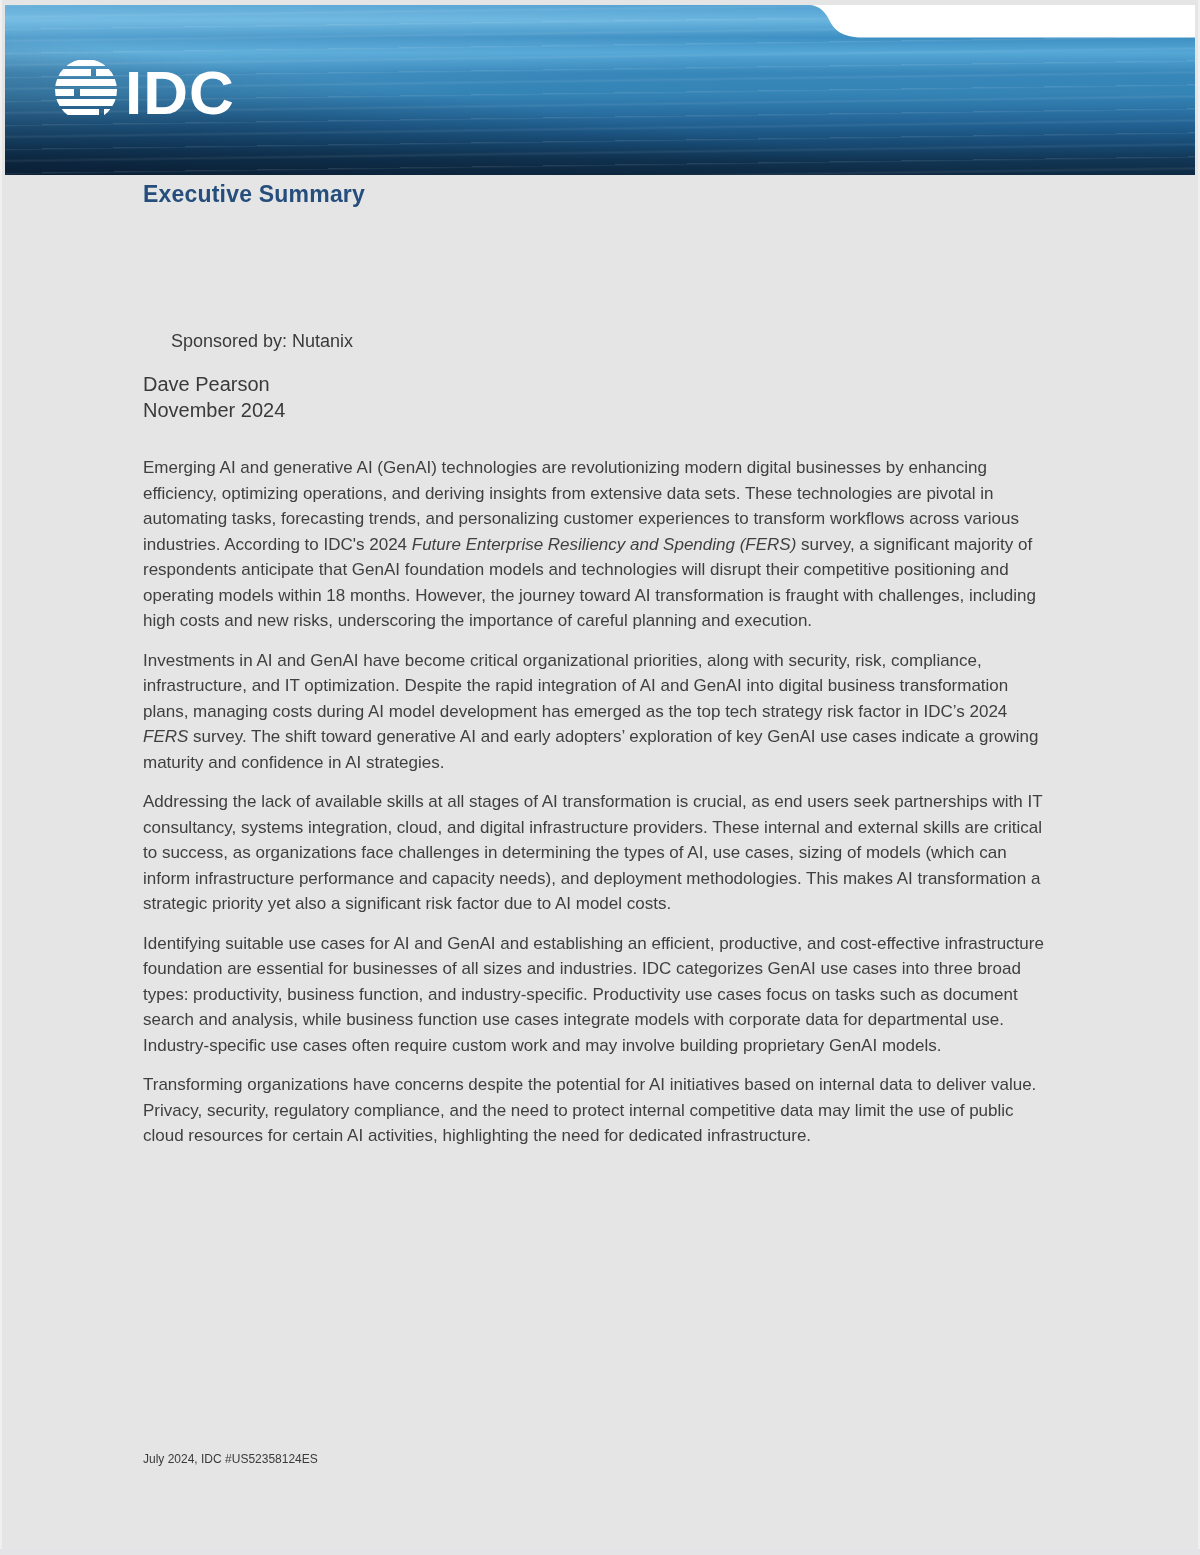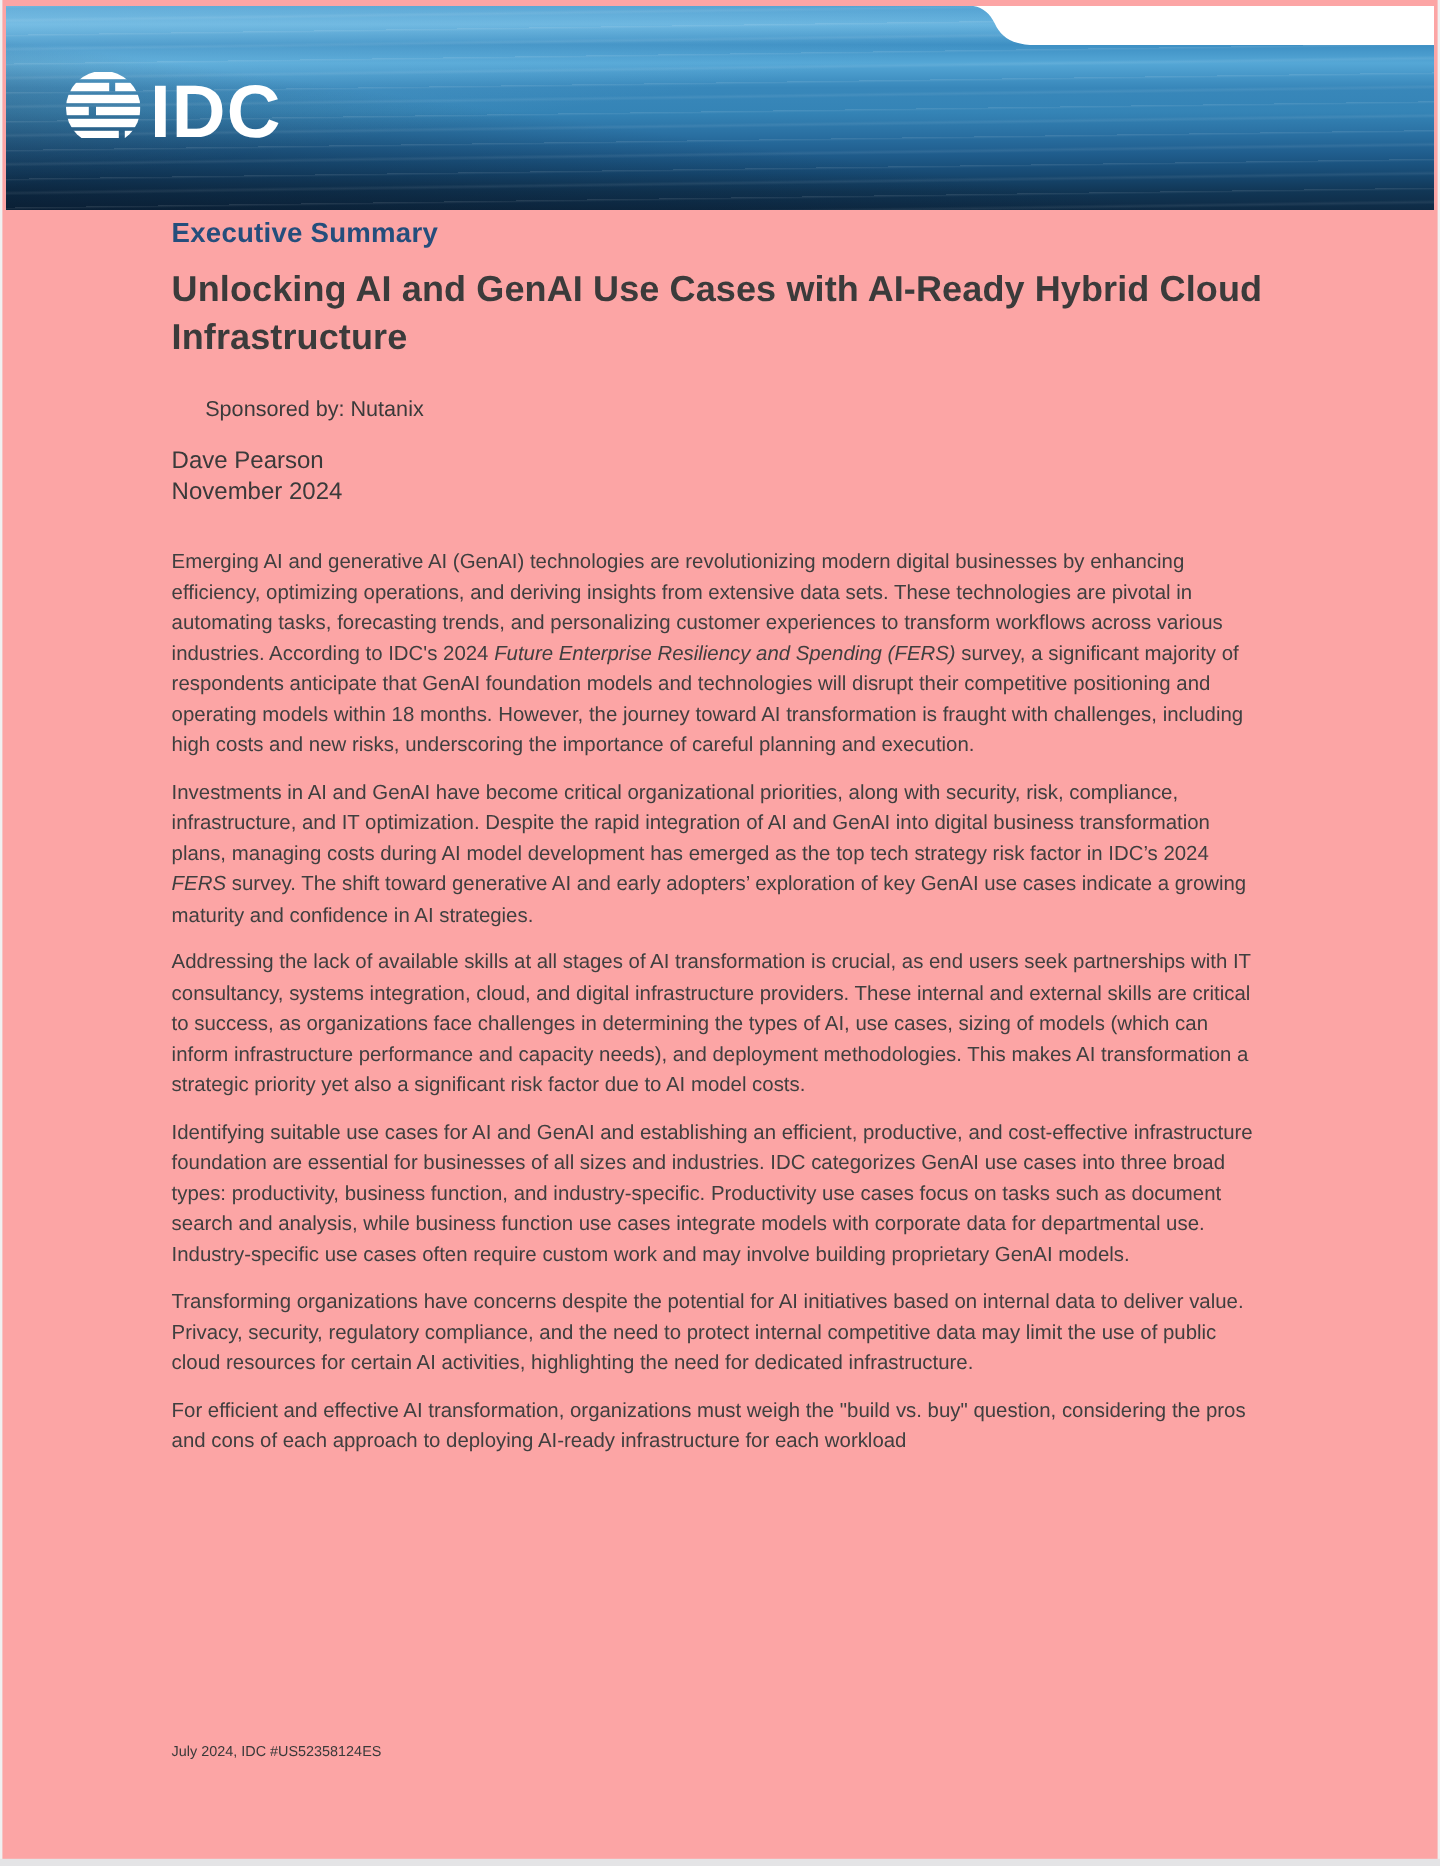--- a/index.html
+++ b/index.html
@@ -1,19 +1,19 @@
 <!DOCTYPE html>
 <html><head>
 <meta charset="utf-8">
 <style>
   html,body{margin:0;padding:0;background:#ffffff;}
   .page{
     position:relative;
     width:1200px;height:1555px;
-    background:#fca5a5;
+    background:#e5e5e5;
     font-family:"Liberation Sans", sans-serif;
     overflow:hidden;
     box-shadow: inset 2px 0 0 #f0f0f1, inset -2px 0 0 #f0f0f1;
   }
   .bottom-edge{
     position:absolute;left:0;right:0;bottom:0;height:6px;
     background:#e4e4e6;
   }
   
   .banner{
@@ -102,34 +102,32 @@
         <rect x="0" y="44" width="62" height="7" fill="#ffffff"></rect>
         <rect x="0" y="54" width="44" height="6" fill="#ffffff"></rect>
         <rect x="49" y="54" width="13" height="6" fill="#ffffff"></rect>
       </g>
       <text x="70" y="59" font-family="Liberation Sans, sans-serif" font-size="62" font-weight="bold" letter-spacing="1" fill="#ffffff">IDC</text>
     </svg>
   </div>
 
   <div class="kicker" style="color:#254e7c;">Executive Summary</div>
 
-  <h1 class="doc-title" style="margin:0;">Unlocking AI and GenAI Use Cases with AI-Ready Hybrid Cloud Infrastructure</h1>
 
   <div class="sponsor">Sponsored by: Nutanix</div>
 
   <div class="byline">
     <div>Dave Pearson</div>
     <div>November 2024</div>
   </div>
 
   <div class="article">
       <p><span>Emerging AI and generative AI (GenAI) technologies are revolutionizing modern digital businesses by enhancing efficiency, optimizing operations, and deriving insights from extensive data sets. These technologies are pivotal in automating tasks, forecasting trends, and personalizing customer experiences to transform workflows across various industries. According to IDC's 2024 </span><em>Future Enterprise Resiliency and Spending (FERS)</em><span> survey, a significant majority of respondents anticipate that GenAI foundation models and technologies will disrupt their competitive positioning and operating models within 18 months. However, the journey toward AI transformation is fraught with challenges, including high costs and new risks, underscoring the importance of careful planning and execution.</span></p>
       <p><span>Investments in AI and GenAI have become critical organizational priorities, along with security, risk, compliance, infrastructure, and IT optimization. Despite the rapid integration of AI and GenAI into digital business transformation plans, managing costs during AI model development has emerged as the top tech strategy risk factor in IDC’s 2024 </span><em>FERS</em><span> survey. The shift toward generative AI and early adopters’ exploration of key GenAI use cases indicate a growing maturity and confidence in AI strategies.</span></p>
       <p><span>Addressing the lack of available skills at all stages of AI transformation is crucial, as end users seek partnerships with IT consultancy, systems integration, cloud, and digital infrastructure providers. These internal and external skills are critical to success, as organizations face challenges in determining the types of AI, use cases, sizing of models (which can inform infrastructure performance and capacity needs), and deployment methodologies. This makes AI transformation a strategic priority yet also a significant risk factor due to AI model costs.</span></p>
       <p><span>Identifying suitable use cases for AI and GenAI and establishing an efficient, productive, and cost-effective infrastructure foundation are essential for businesses of all sizes and industries. IDC categorizes GenAI use cases into three broad types: productivity, business function, and industry-specific. Productivity use cases focus on tasks such as document search and analysis, while business function use cases integrate models with corporate data for departmental use. Industry-specific use cases often require custom work and may involve building proprietary GenAI models.</span></p>
       <p><span>Transforming organizations have concerns despite the potential for AI initiatives based on internal data to deliver value. Privacy, security, regulatory compliance, and the need to protect internal competitive data may limit the use of public cloud resources for certain AI activities, highlighting the need for dedicated infrastructure.</span></p>
-      <p><span>For efficient and effective AI transformation, organizations must weigh the "build vs. buy" question, considering the pros and cons of each approach to deploying AI-ready infrastructure for each workload</span></p>
     </div>
 
   <div class="doc-footer">July 2024, IDC #US52358124ES</div>
 
   <div class="bottom-edge"></div>
 </div>
 
 </body></html>

